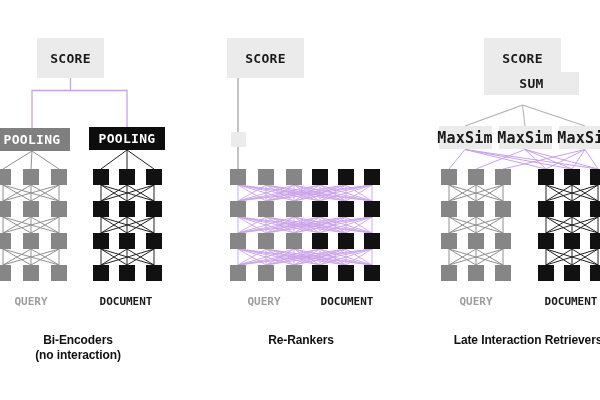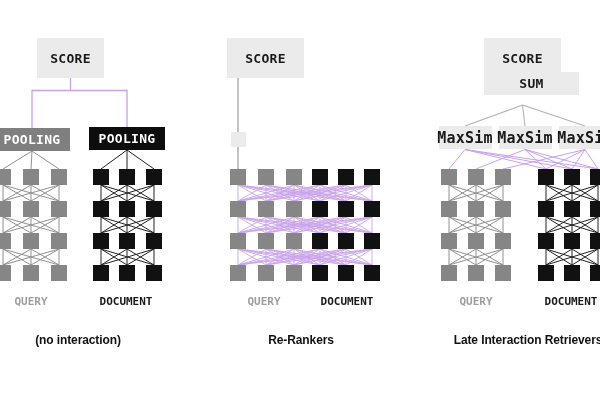--- a/index.html
+++ b/index.html
@@ -352,20 +352,21 @@
       <rect x="564" y="265" width="16" height="16" fill="#111111"></rect>
       <rect x="590" y="265" width="16" height="16" fill="#111111"></rect>
     </svg>
 
   <div class="box" style="left:37px;top:38px;width:67px;">SCORE</div>
   <div class="box pooling pooling-gray" style="left:-6px;top:128px;width:76px;">POOLING</div>
   <div class="box pooling pooling-black" style="left:89px;top:127px;width:76px;">POOLING</div>
   <div class="net-label query" style="left:31px;top:295px;">QUERY</div>
   <div class="net-label" style="left:126px;top:295px;">DOCUMENT</div>
   <div class="caption" style="left:78px;top:333px;">
+    <div>Bi-Encoders</div>
     <div>(no interaction)</div>
   </div>
 
   <div class="box" style="left:227px;top:38px;width:77px;">SCORE</div>
   <div class="clsbox" style="left:230.5px;top:132px;"></div>
   <div class="net-label query" style="left:264px;top:295px;">QUERY</div>
   <div class="net-label" style="left:347px;top:295px;">DOCUMENT</div>
   <div class="caption" style="left:301px;top:333px;">
     <div>Re-Rankers</div>
   </div>

